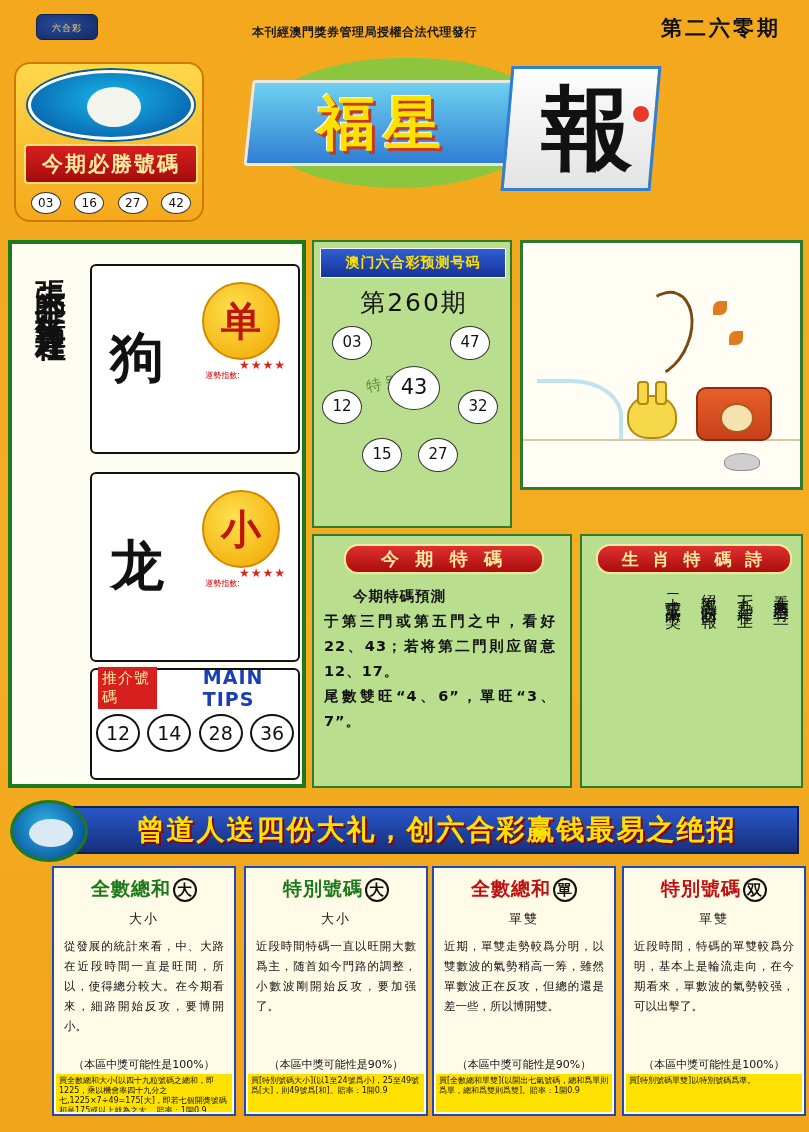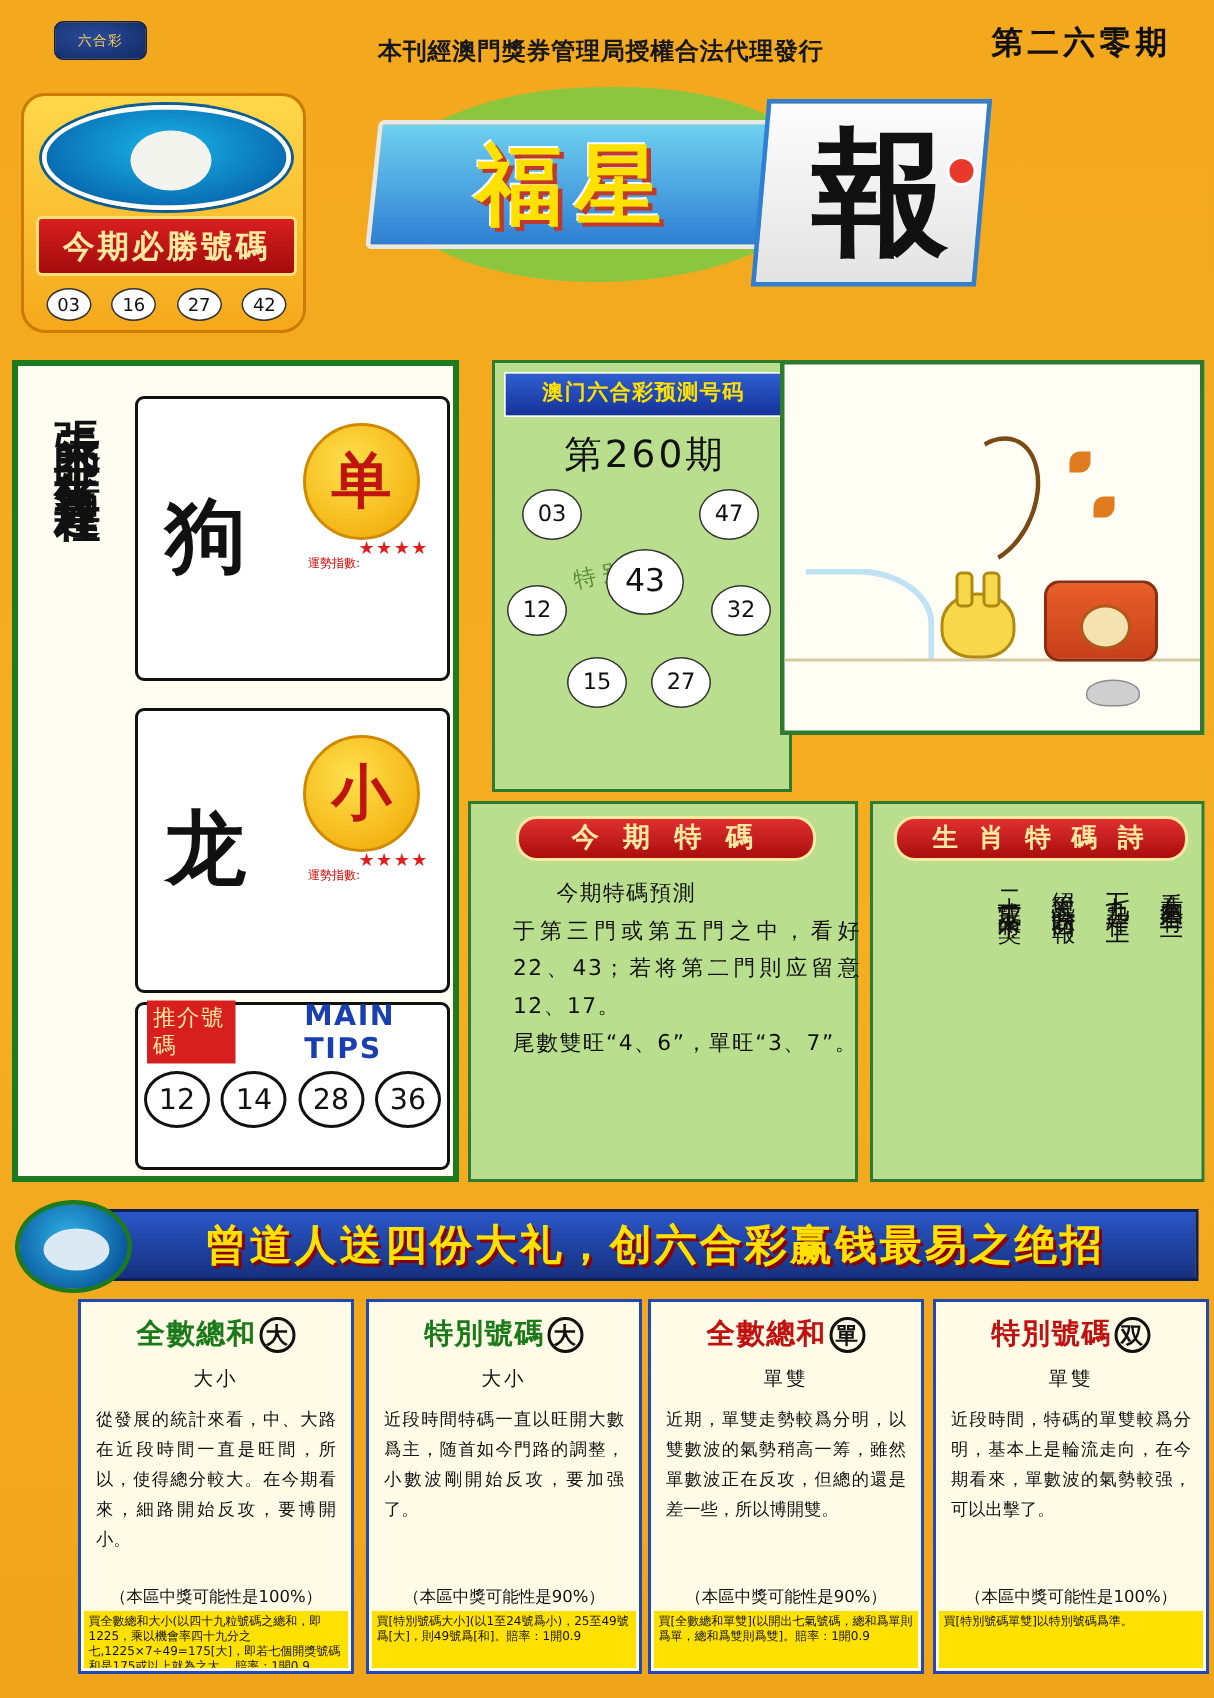--- a/index.html
+++ b/index.html
@@ -43,21 +43,21 @@
     color: #d40000;
     font-family: "DejaVu Sans", sans-serif;
     font-weight: bold;
     font-size: 20px;
     line-height: 23px;
     text-shadow: 1px 1px 0 #ffe9a0;
   }
   .hdr-note {
     position: absolute; left: 252px; top: 24px;
     color: #18181a;
-    font-size: 16px;
+    font-size: 12px;
     font-weight: bold;
     letter-spacing: .5px;
   }
   .hdr-issue {
     position: absolute; right: 28px; top: 14px;
     color: #101010;
     font-size: 21px;
     font-weight: bold;
     letter-spacing: 3px;
   }
@@ -240,21 +240,21 @@
   .tips-en { color: #1a3fb0; font-size: 19px; font-weight: bold; letter-spacing: 1px; margin-left: 40px; }
   .tips-nums { position: absolute; left: 4px; top: 44px; width: 198px; display: flex; justify-content: space-between; }
   .tips-num {
     width: 44px; height: 38px; border-radius: 50%;
     border: 2px solid #111; background: #fff;
     text-align: center; line-height: 34px; font-size: 19px; color: #111;
   }
 
   
   .pred-box {
-    position: absolute; left: 328px; top: 2px;
+    position: absolute; left: 312px; top: 2px;
     width: 200px; height: 288px;
     background: #b9df8e;
     border: 2px solid #2f7a2f;
   }
   .pred-head {
     position: absolute; left: 6px; top: 6px; width: 186px; height: 30px;
     background: linear-gradient(180deg,#2f5fd0 0%, #15329a 100%);
     border: 1px solid #fff;
     color: #ffe100; font-size: 14px; font-weight: bold;
     text-align: center; line-height: 27px; letter-spacing: 1px;
@@ -343,23 +343,23 @@
   }
   .tema-head {
     position: absolute; left: 30px; top: 8px; width: 200px; height: 30px;
     background: linear-gradient(180deg,#e03030 0%, #aa0d0d 100%);
     border: 2px solid #ffe9a0;
     border-radius: 14px;
     color: #ffe9a0; font-size: 18px; font-weight: bold;
     text-align: center; line-height: 26px; letter-spacing: 5px;
   }
   .tema-body {
-    position: absolute; left: 28px; top: 48px; width: 232px; height: 196px;
+    position: absolute; left: 10px; top: 48px; width: 232px; height: 196px;
     color: #111; font-size: 14.5px; line-height: 25px;
-    letter-spacing: 1px; text-align: justify;
+    letter-spacing: 1px; text-align: justify; font-weight: bold;
   }
   .tema-body p { margin: 0; }
   .tema-body p.indent { text-indent: 2em; }
 
   
   .poem-box {
     position: absolute; left: 580px; top: 296px;
     width: 223px; height: 254px;
     background: #b9df8e;
     border: 2px solid #2f7a2f;

